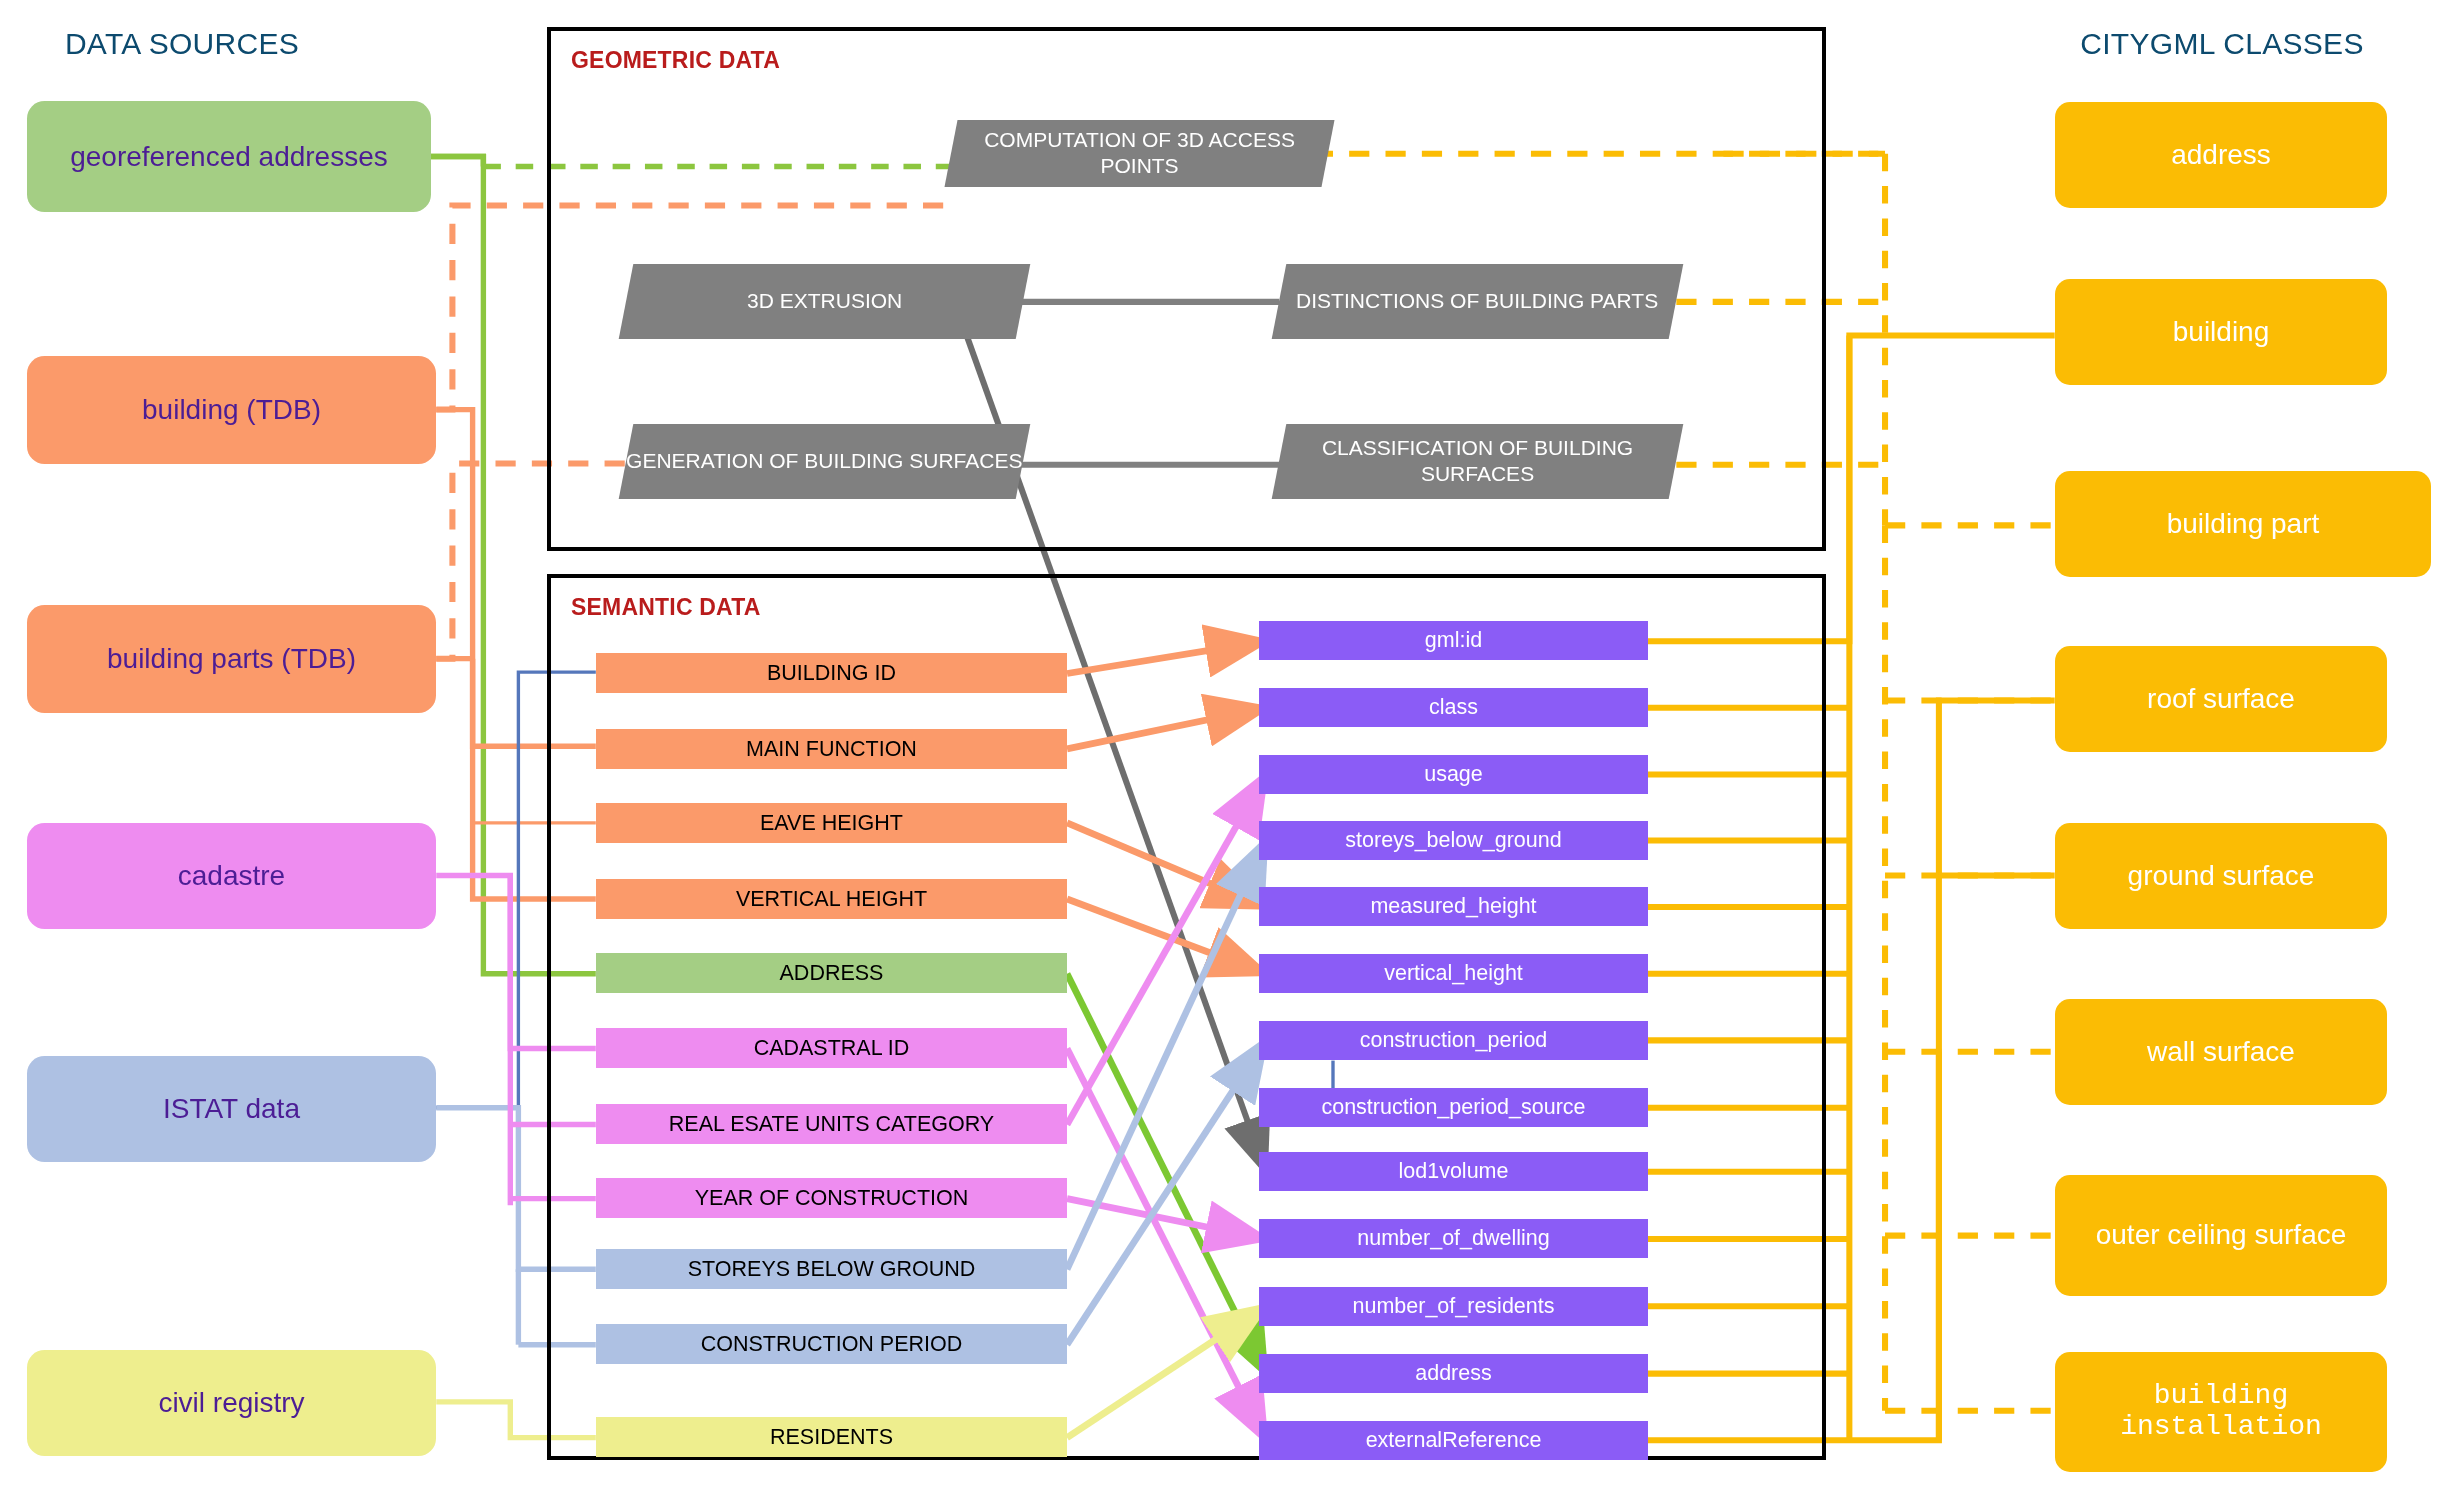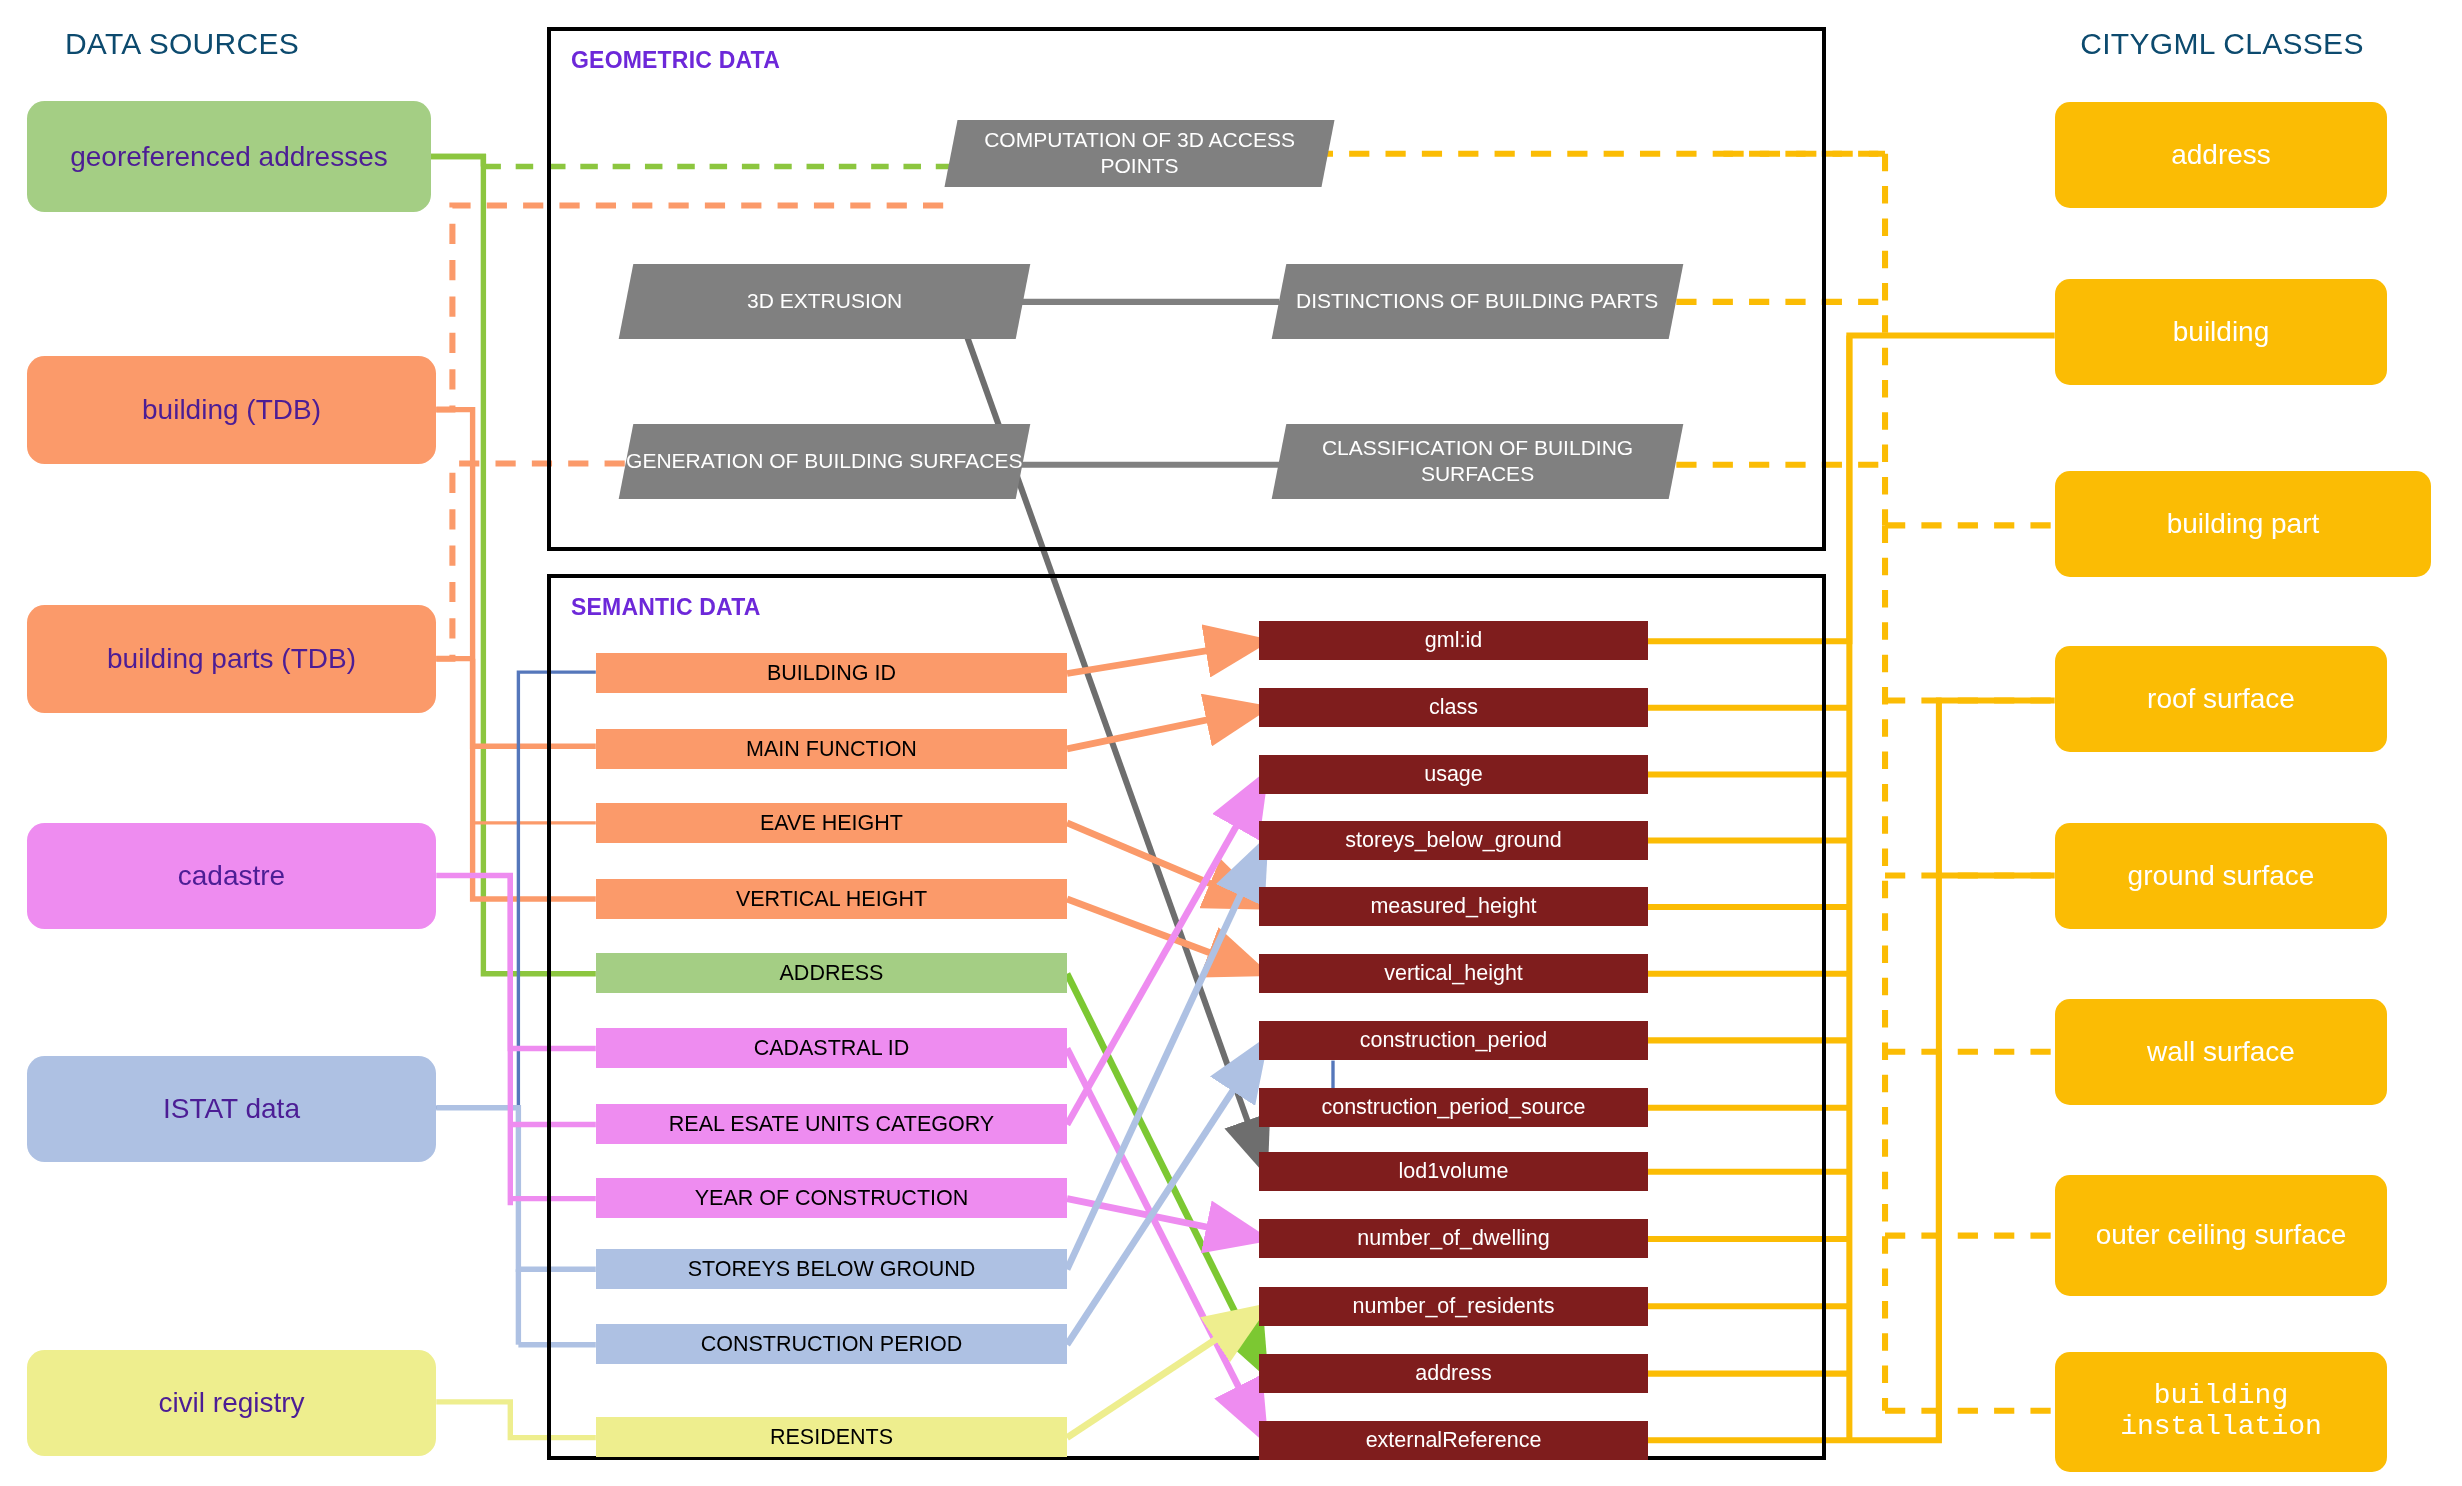--- a/index.html
+++ b/index.html
@@ -1,29 +1,29 @@
 <!DOCTYPE html>
 <html style="font-size:10.8px"><head>
 <meta charset="utf-8">
 <style>
   html,body{margin:0;padding:0;background:#ffffff;}
   #stage{position:relative;width:2462px;height:1487px;background:#fff;
          font-family:"Liberation Sans", sans-serif;overflow:hidden;}
   .colhead{position:absolute;font-size:30px;font-weight:400;color:#0c4a6e;
            text-align:center;letter-spacing:0.3px;white-space:nowrap;}
   .frame{position:absolute;border:4.7px solid #000;box-sizing:border-box;background:transparent;}
-  .frametitle{position:absolute;font-size:23px;font-weight:700;color:#6d28d9;letter-spacing:0.2px;}
+  .frametitle{position:absolute;font-size:23px;font-weight:700;color:#b91c1c;letter-spacing:0.2px;}
   .srcbox{position:absolute;border-radius:17.5px;display:flex;align-items:center;
           justify-content:center;text-align:center;color:#4c1d95;font-size:28px;
           line-height:1.12;box-sizing:border-box;padding:2.7px 6.7px;}
   .clsbox{position:absolute;border-radius:15px;display:flex;align-items:center;
           justify-content:center;text-align:center;color:#ffffff;font-size:28px;
           line-height:1.1;box-sizing:border-box;padding:2.7px 6.7px;background:#FBBC04;}
   .attrbox{position:absolute;display:flex;align-items:center;justify-content:center;
-           text-align:right;color:#ffffff;font-size:21.5px;background:#7f1d1d;
+           text-align:right;color:#ffffff;font-size:21.5px;background:#8b5cf6;
            box-sizing:border-box;white-space:nowrap;}
   .semrow{position:absolute;display:flex;align-items:center;justify-content:center;
           text-align:center;color:#000;font-size:21.5px;box-sizing:border-box;white-space:nowrap;}
   .para{position:absolute;display:flex;align-items:center;justify-content:center;
         text-align:center;color:#fff;font-size:21px;line-height:1.25;background:#808080;
         transform:skewX(-11deg);box-sizing:border-box;}
   .para > span{display:block;transform:skewX(11deg);}
   svg.wires{position:absolute;left:0;top:0;width:2462px;height:1487px;pointer-events:none;}
 </style>
 </head>

